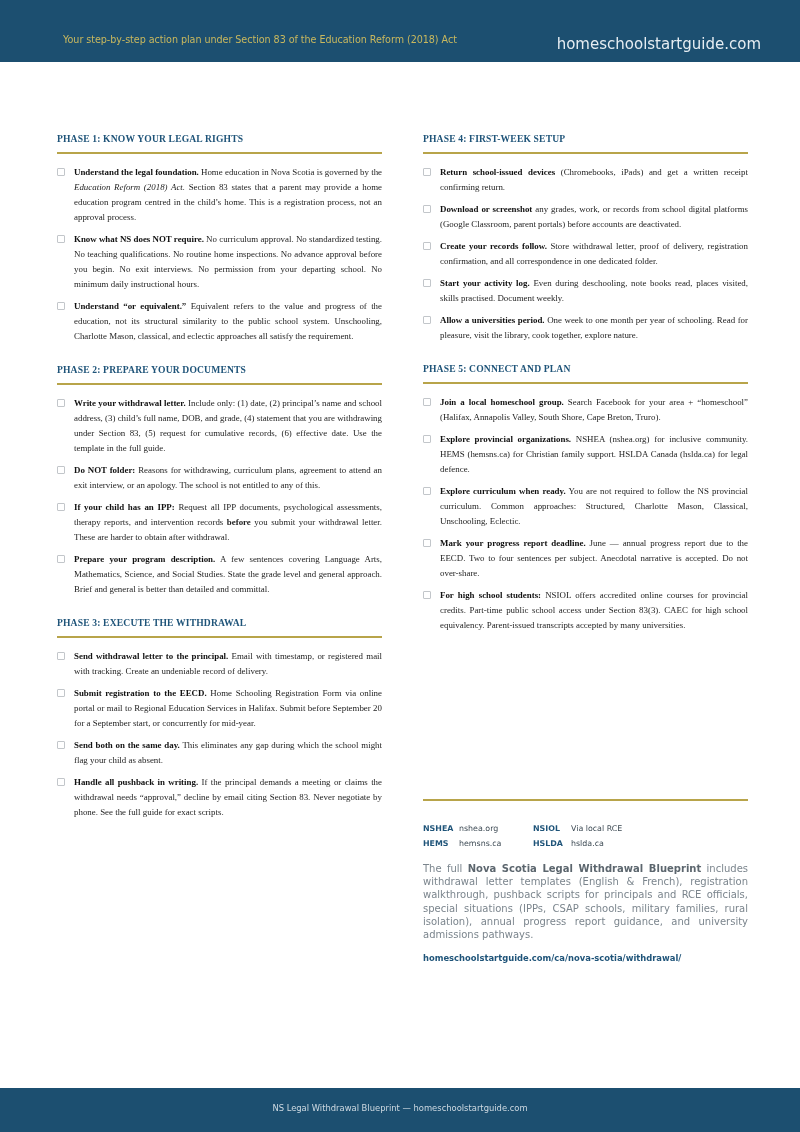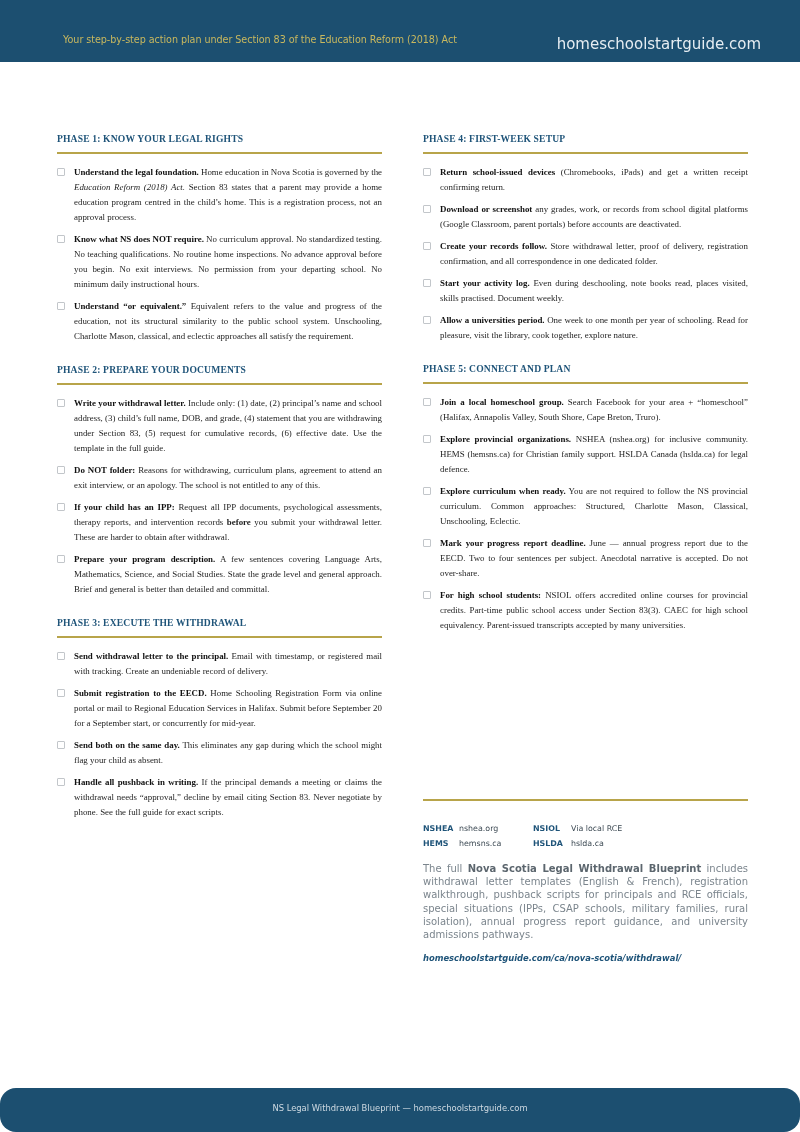--- a/index.html
+++ b/index.html
@@ -142,32 +142,30 @@
     text-align: justify;
     text-justify: inter-word;
     margin-bottom: 12px;
   }
   .res-para .bd { color: #5c666e; font-weight: bold; }
 
   .res-link {
     font-size: 8.4px;
     font-weight: bold;
     color: #1f5479;
-    font-style: italic;
   }
 
   
   .footer {
     position: absolute;
     left: 0;
     bottom: 0;
     width: 800px;
     height: 44px;
     background: #1c4f70;
-    border-radius: 16px;
   }
   .footer-text {
     position: absolute;
     width: 100%;
     top: 15px;
     text-align: center;
     font-size: 8.4px;
     color: #cfdae2;
   }
 </style>

